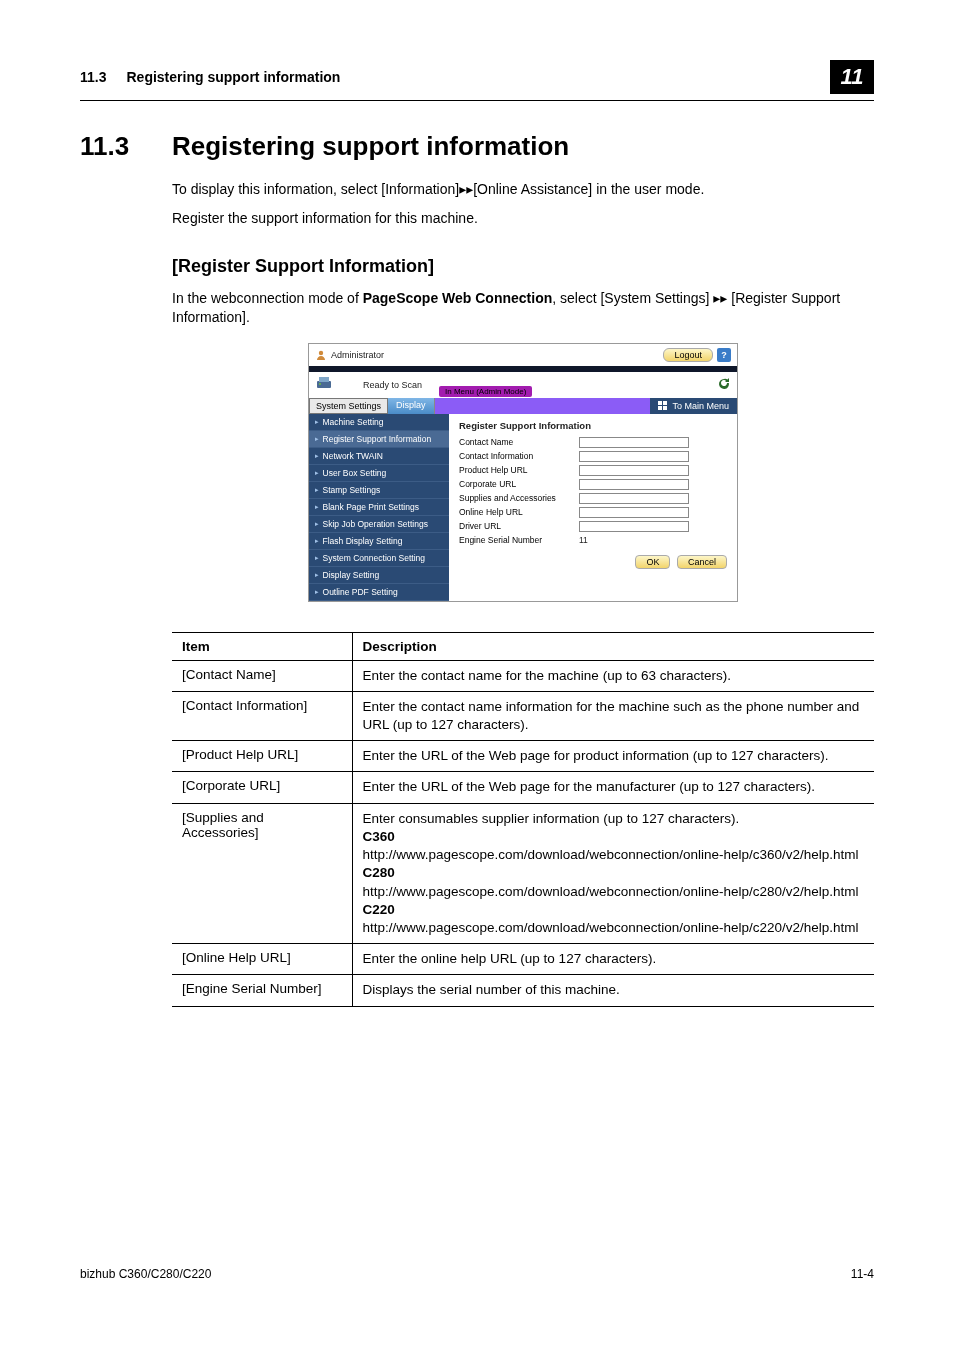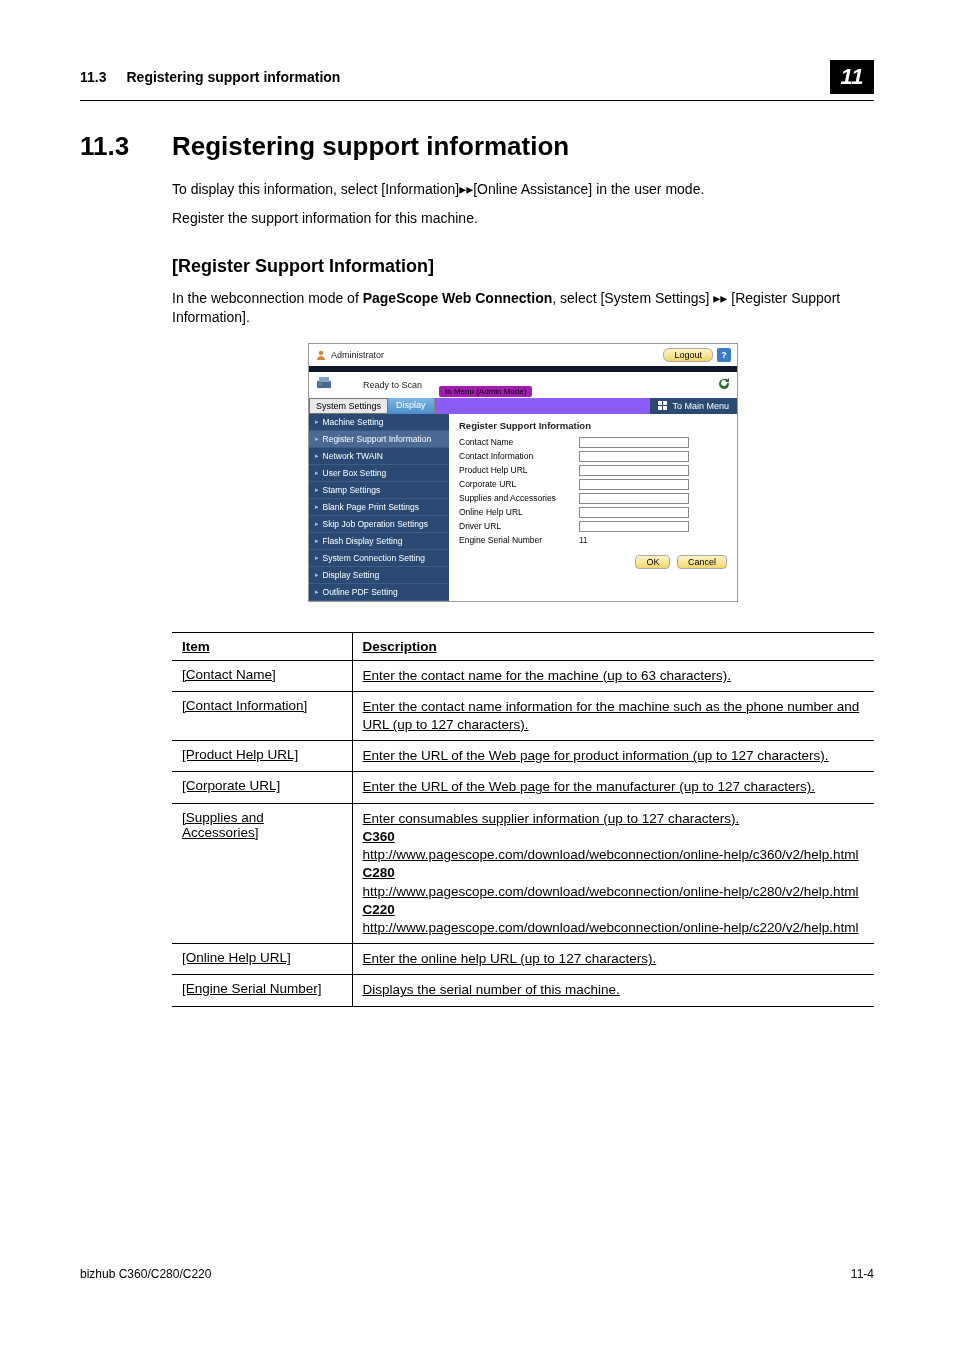--- a/index.html
+++ b/index.html
@@ -51,21 +51,21 @@
   .shot-main { flex: 1; padding: 6px 10px; background: #fff; }
   .shot-main .form-title { font-weight: bold; font-size: 9.5px; margin-bottom: 6px; }
   .form-row { display: flex; align-items: center; margin-bottom: 3px; }
   .form-row .flabel { width: 120px; font-size: 8.5px; color: #000; }
   .form-row .finput { flex: 1; max-width: 110px; height: 11px; border: 1px solid #888; background: #fff; font-size: 8px; padding: 0 2px; }
   .form-row .fval { font-size: 8.5px; }
   .shot-btns { text-align: right; margin-top: 10px; }
   .shot-btns button { background: linear-gradient(#fdf6c8,#f2d46b); border: 1px solid #aaa; padding: 1px 10px; font-size: 9px; border-radius: 4px; margin-left: 4px; }
 
   
-  table.desc { width: 100%; border-collapse: collapse; font-size: 13.5px; margin-top: 1px; text-decoration: underline; }
+  table.desc { width: 100%; border-collapse: collapse; font-size: 13.5px; margin-top: 1px; }
   table.desc th, table.desc td { border-top: 1px solid #000; border-bottom: 1px solid #000; padding: 6px 10px; vertical-align: top; text-align: left; }
   table.desc th:first-child, table.desc td:first-child { width: 180px; border-right: 1px solid #000; }
   table.desc thead th { font-weight: bold; }
   .multi-line { line-height: 1.35; }
 
   .footer { display: flex; justify-content: space-between; font-size: 12px; margin-top: 260px; border-top: 0; }
 </style>
 </head>
 <body>
 

